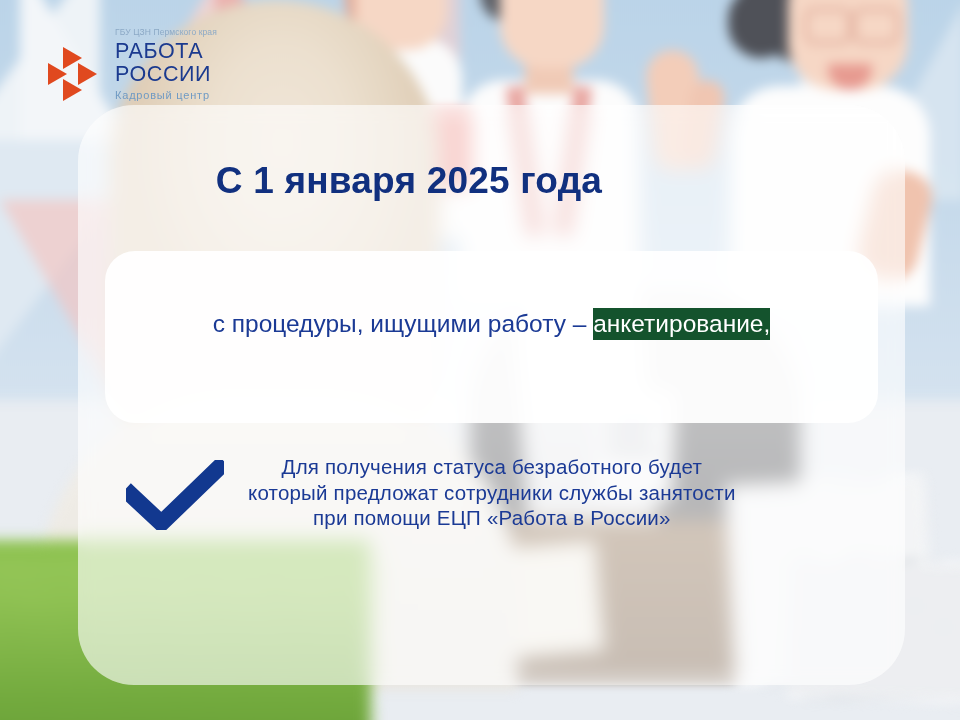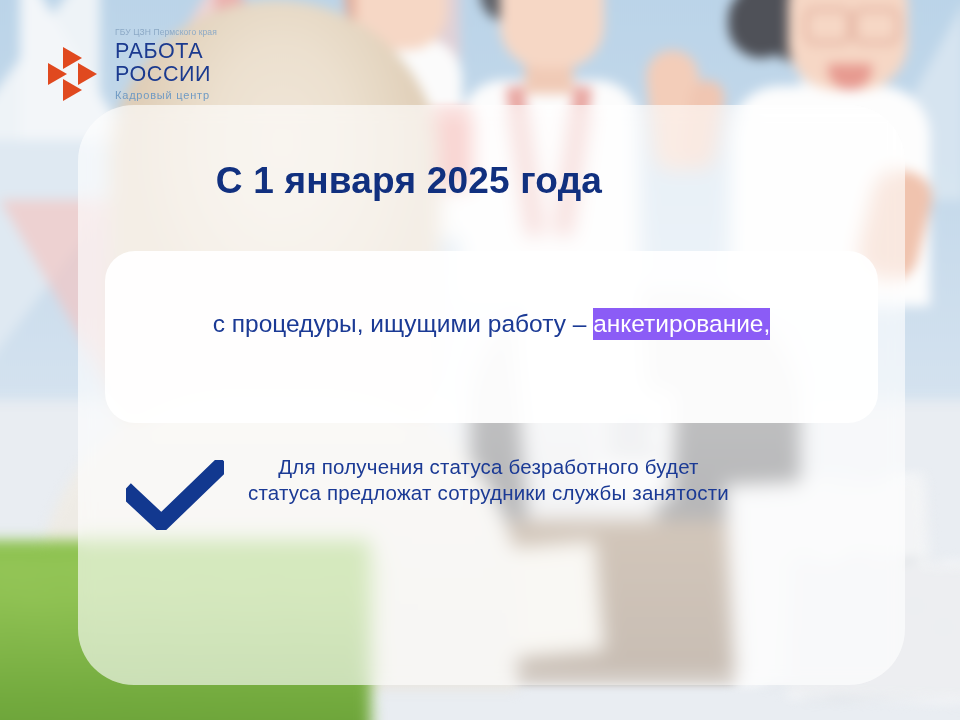--- a/index.html
+++ b/index.html
@@ -296,21 +296,21 @@
     width: 773px;
     text-align: center;
     font-size: 24.5px;
     line-height: 33px;
     color: #1b3a95;
     z-index: 6;
     padding: 0 12px;
     box-sizing: border-box;
   }
   .body-text .hl {
-    background: #8b5cf6;
+    background: #14532d;
     color: #ffffff;
     box-decoration-break: clone;
     -webkit-box-decoration-break: clone;
     padding: 2px 0 3px 0;
   }
 
   
   .check-block {
     position: absolute;
     left: 126px;
@@ -428,17 +428,18 @@
   </div>
 
   <div class="check-block">
     <div class="check-icon">
       <svg viewBox="0 0 100 72" width="98" height="70" aria-hidden="true">
         <path d="M5 36 L36 65 L95 8" fill="none" stroke="#12388f" stroke-width="17" stroke-linecap="square" stroke-linejoin="miter"></path>
       </svg>
     </div>
     <div class="check-text">
       <div>Для получения  статуса безработного  будет</div>
-      <div>статуса  предложат  сотрудники службы занятости</div>
+      <div>который  предложат  сотрудники службы занятости</div>
+      <div>при помощи ЕЦП «Работа в России»</div>
     </div>
   </div>
 
 </div>
 
 </body></html>

